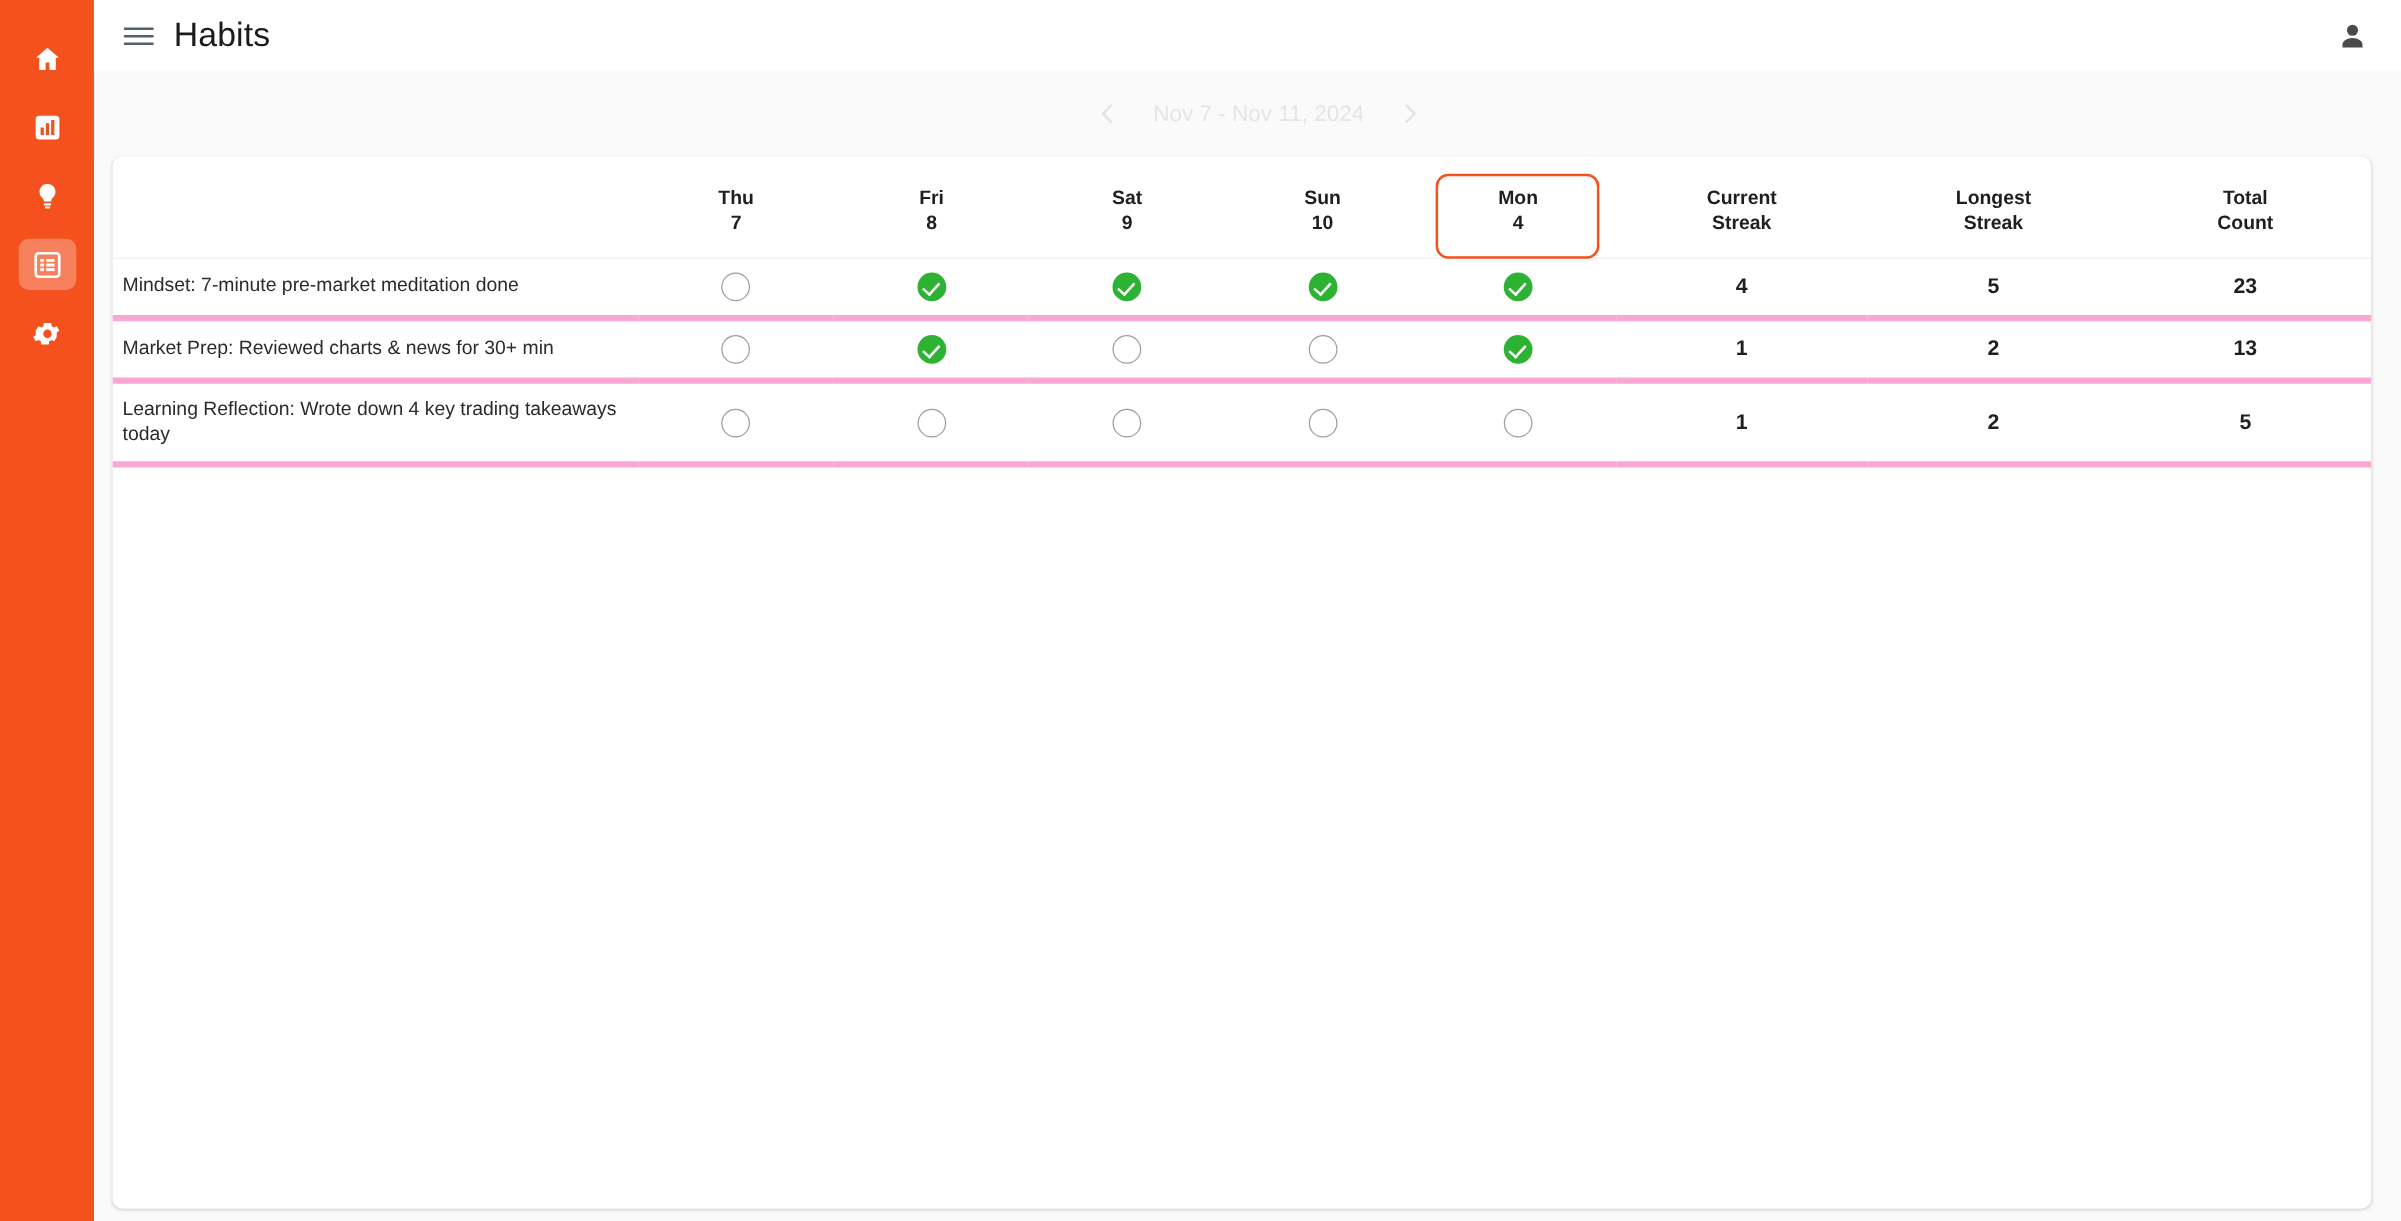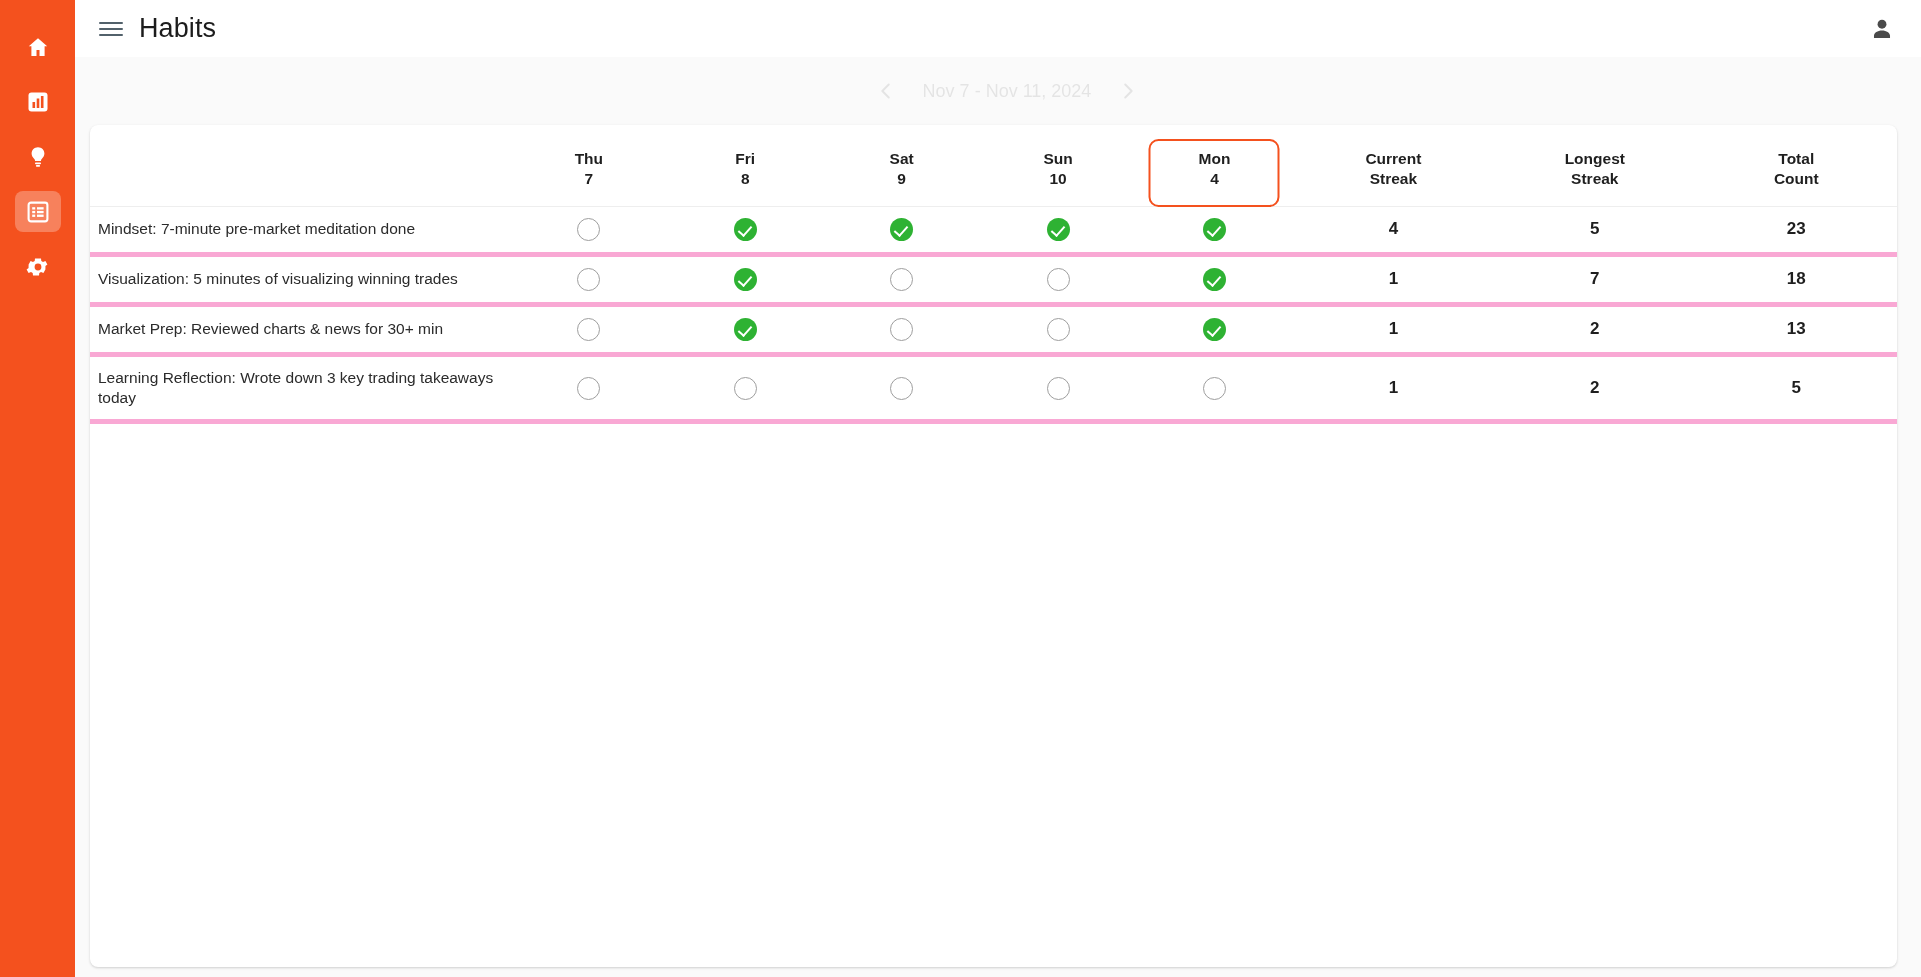--- a/index.html
+++ b/index.html
@@ -391,43 +391,32 @@
                 <td class="cell-check"><span class="mark empty"></span></td>
                 <td class="cell-check"><span class="mark done"></span></td>
                 <td class="cell-check"><span class="mark done"></span></td>
                 <td class="cell-check"><span class="mark done"></span></td>
                 <td class="cell-check"><span class="mark done"></span></td>
                 <td class="cell-num">4</td>
                 <td class="cell-num">5</td>
                 <td class="cell-num">23</td>
               </tr>
               <tr>
-                <td class="habit-name">Visualization: 5 minutes of visualizing winning trades</td>
-                <td class="cell-check"><span class="mark empty"></span></td>
-                <td class="cell-check"><span class="mark done"></span></td>
-                <td class="cell-check"><span class="mark empty"></span></td>
-                <td class="cell-check"><span class="mark empty"></span></td>
-                <td class="cell-check"><span class="mark done"></span></td>
-                <td class="cell-num">1</td>
-                <td class="cell-num">7</td>
-                <td class="cell-num">18</td>
-              </tr>
-              <tr>
                 <td class="habit-name">Market Prep: Reviewed charts &amp; news for 30+ min</td>
                 <td class="cell-check"><span class="mark empty"></span></td>
                 <td class="cell-check"><span class="mark done"></span></td>
                 <td class="cell-check"><span class="mark empty"></span></td>
                 <td class="cell-check"><span class="mark empty"></span></td>
                 <td class="cell-check"><span class="mark done"></span></td>
                 <td class="cell-num">1</td>
                 <td class="cell-num">2</td>
                 <td class="cell-num">13</td>
               </tr>
               <tr>
-                <td class="habit-name">Learning Reflection: Wrote down 3 key trading takeaways today</td>
+                <td class="habit-name">Learning Reflection: Wrote down 4 key trading takeaways today</td>
                 <td class="cell-check"><span class="mark empty"></span></td>
                 <td class="cell-check"><span class="mark empty"></span></td>
                 <td class="cell-check"><span class="mark empty"></span></td>
                 <td class="cell-check"><span class="mark empty"></span></td>
                 <td class="cell-check"><span class="mark empty"></span></td>
                 <td class="cell-num">1</td>
                 <td class="cell-num">2</td>
                 <td class="cell-num">5</td>
               </tr>
             </tbody>

